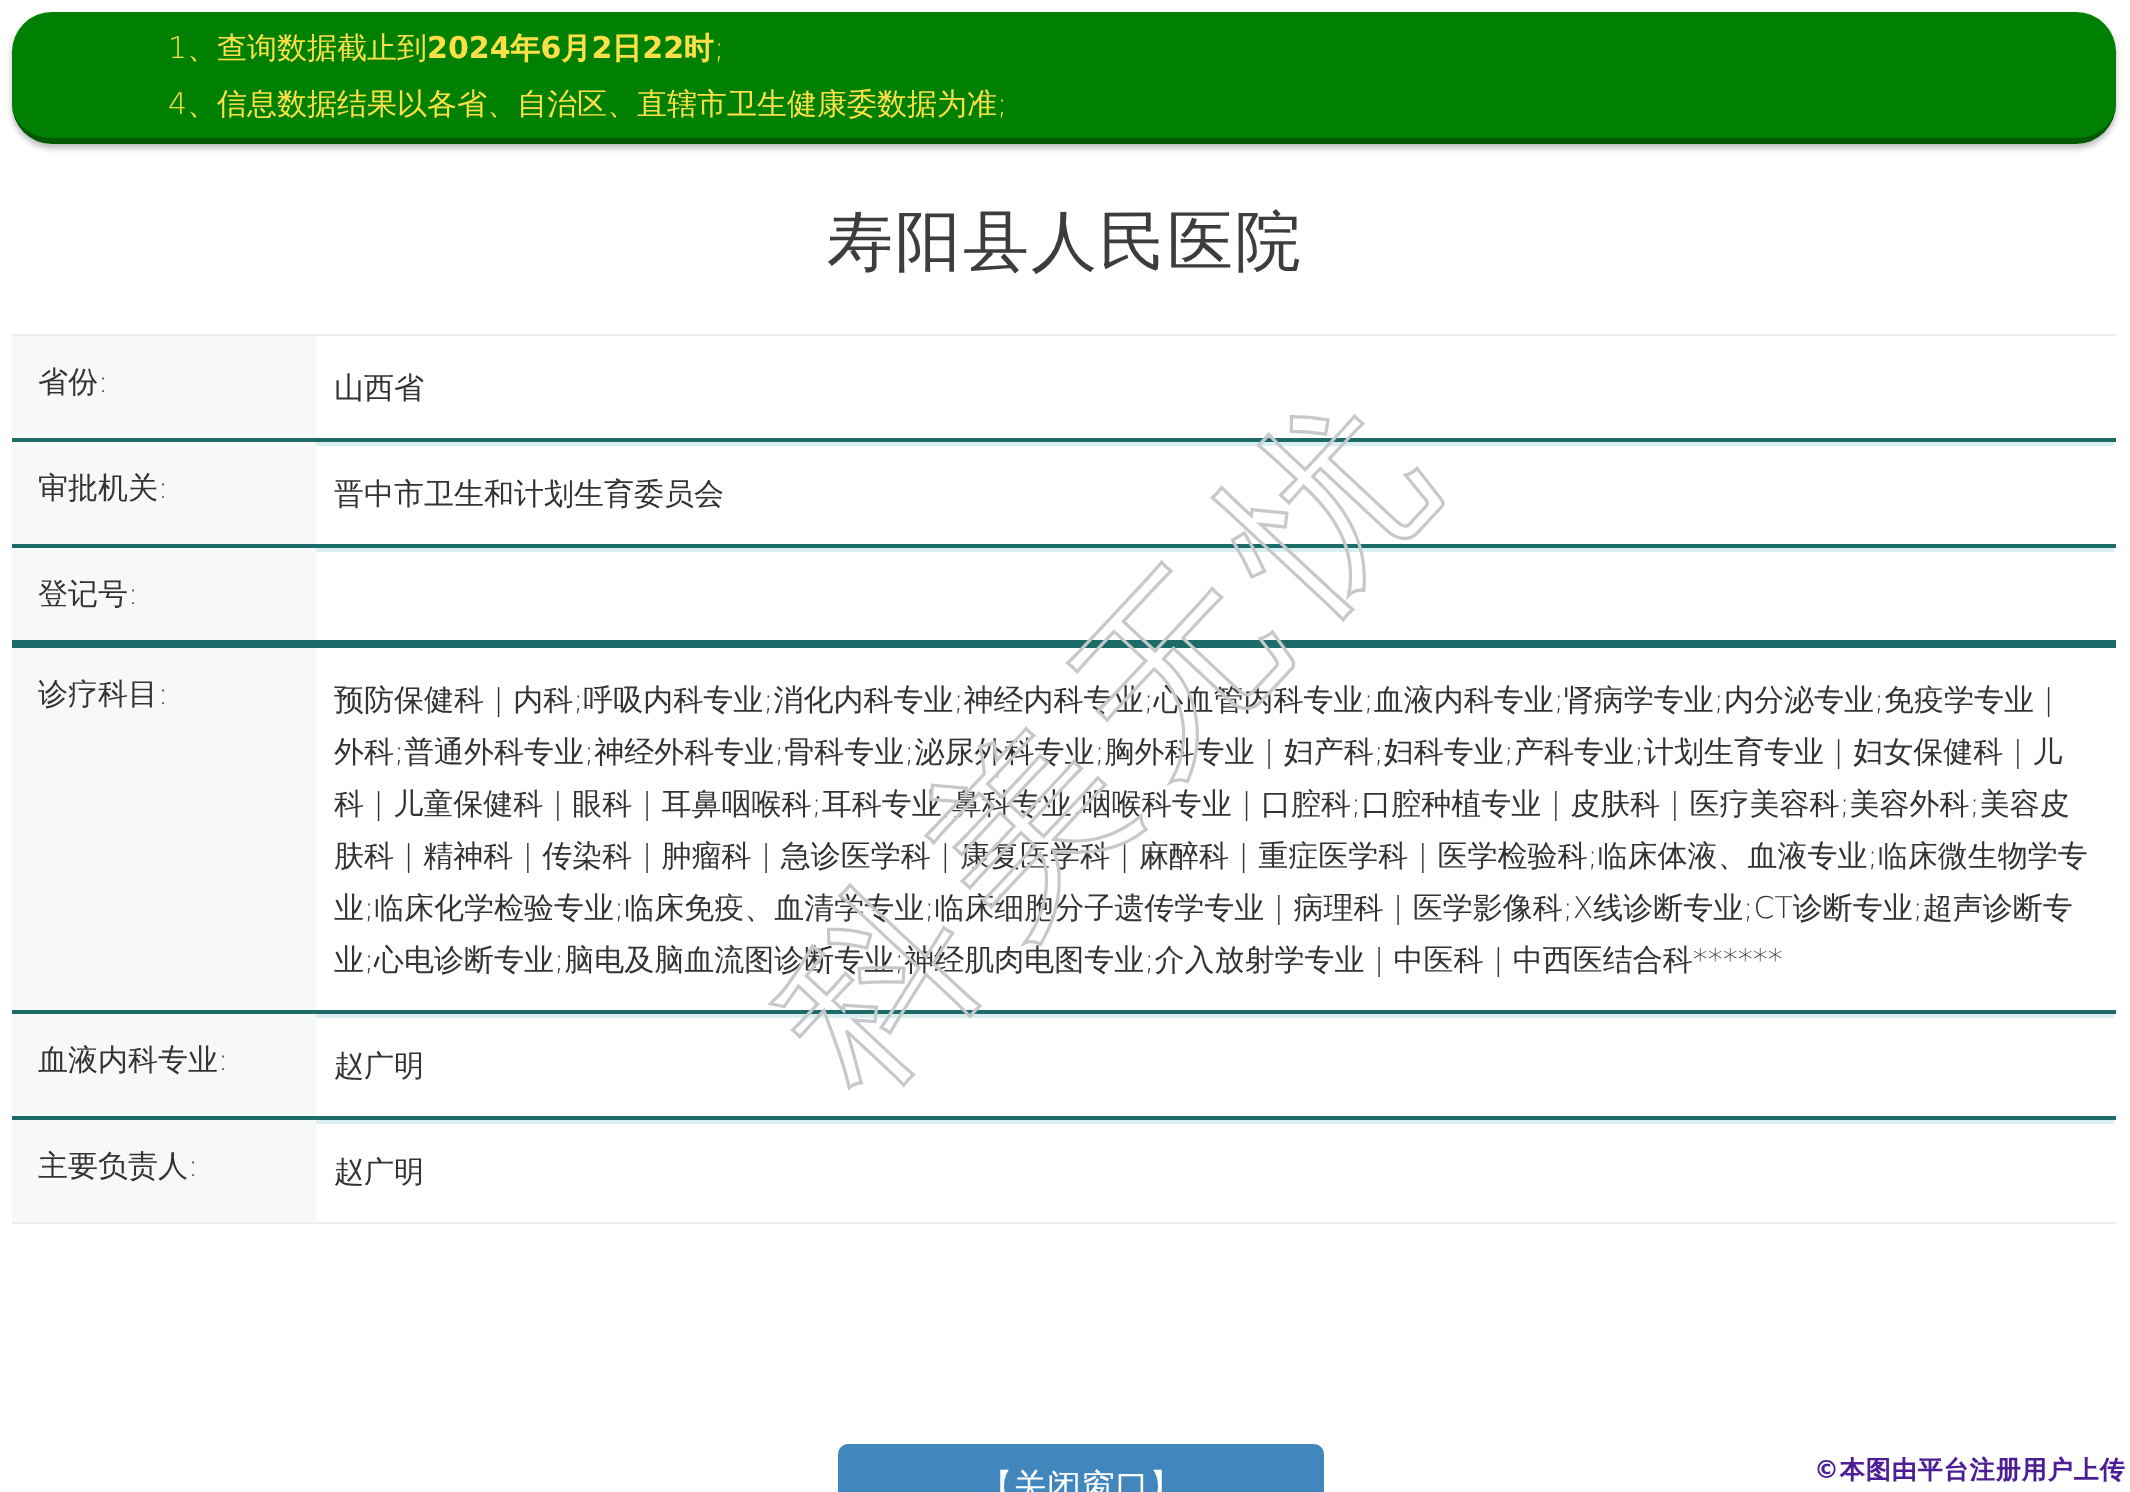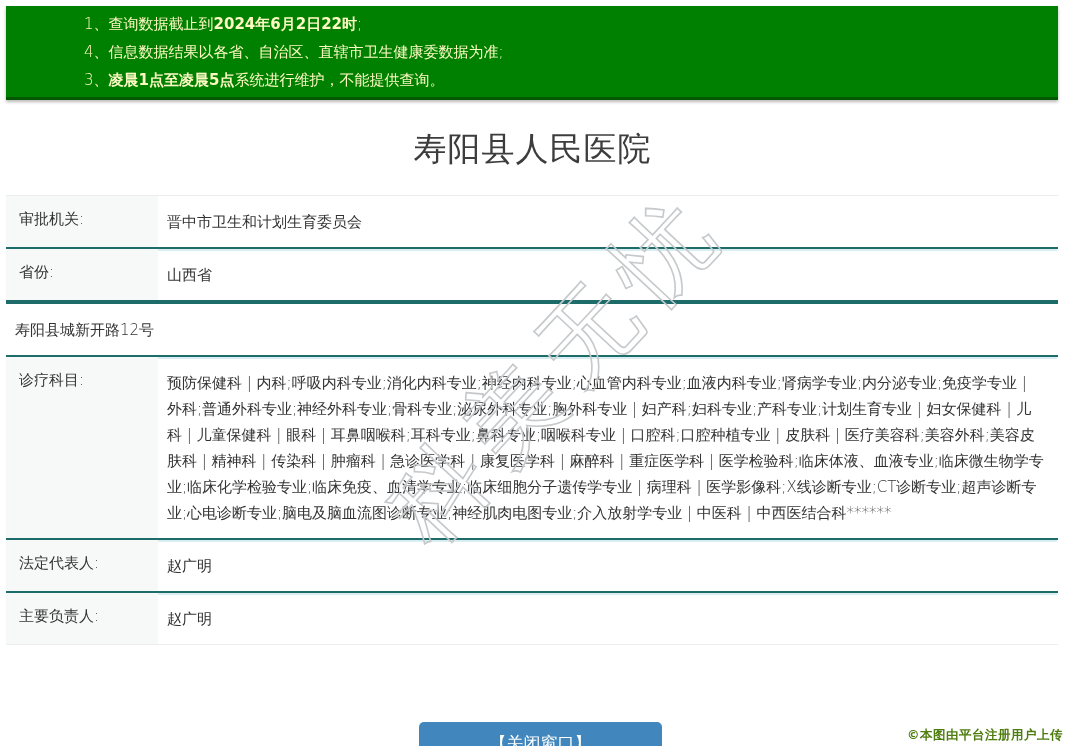--- a/index.html
+++ b/index.html
@@ -9,25 +9,26 @@
     background: #ffffff;
     font-family: "DejaVu Sans", "Liberation Sans", sans-serif;
     position: relative;
   }
   
   .notice-banner {
     margin: 6px 7px 0 6px;
     background: #008000;
     border-bottom: 3px solid #025902;
     box-shadow: 0 2px 3px rgba(0,0,0,.28);
-    color: #fef9c3;
+    color: #fde047;
     padding: 4px 20px 3px 78px;
     font-size: 15px;
     line-height: 28px;
     font-weight: 300;
+    border-radius: 20px;
   }
   .notice-line b { font-weight: 700; }
   
   .hospital-title {
     margin: 27px 0 23px 0;
     text-align: center;
     font-size: 33px;
     font-weight: 300;
     color: #3d3d3d;
     letter-spacing: 1px;
@@ -89,59 +90,58 @@
     width: 530px; height: 530px;
     pointer-events: none;
     z-index: 2;
   }
   
   .image-credit {
     position: absolute;
     right: 2px; bottom: 2px;
     font-size: 12.5px;
     font-weight: 700;
-    color: #4d7c0f;
+    color: #4c1d95;
     letter-spacing: 0.5px;
     z-index: 4;
     text-shadow:
       -1px 0 #ffffff, 1px 0 #ffffff, 0 -1px #ffffff, 0 1px #ffffff,
       -1px -1px #ffffff, 1px 1px #ffffff, -1px 1px #ffffff, 1px -1px #ffffff;
   }
 </style>
 </head>
 <body>
 
 <div class="notice-banner">
   <div class="notice-line"><span>1、查询数据截止到</span><b>2024年6月2日22时</b><span>;</span></div>
     <div class="notice-line"><span>4、信息数据结果以各省、自治区、直辖市卫生健康委数据为准;</span><b></b><span></span></div>
-    <div class="notice-line"><span>3、</span><b>凌晨1点至凌晨5点</b><span>系统进行维护，不能提供查询。</span></div>
 </div>
 
 <div class="hospital-title">寿阳县人民医院</div>
 
 <div class="info-table">
   <div class="info-row">
+    <div class="info-label">省份:</div>
+    <div class="info-value">山西省</div>
+  </div>
+    <div class="info-row">
     <div class="info-label">审批机关:</div>
     <div class="info-value">晋中市卫生和计划生育委员会</div>
   </div>
     <div class="info-row">
-    <div class="info-label">省份:</div>
-    <div class="info-value">山西省</div>
+    <div class="info-label">登记号:</div>
   </div>
     <div class="info-row">
-  </div>
-    <div class="info-row">
-    <div class="info-value">寿阳县城新开路12号</div>
   </div>
     <div class="info-row">
     <div class="info-label">诊疗科目:</div>
     <div class="info-value">预防保健科 | 内科;呼吸内科专业;消化内科专业;神经内科专业;心血管内科专业;血液内科专业;肾病学专业;内分泌专业;免疫学专业 | 外科;普通外科专业;神经外科专业;骨科专业;泌尿外科专业;胸外科专业 | 妇产科;妇科专业;产科专业;计划生育专业 | 妇女保健科 | 儿科 | 儿童保健科 | 眼科 | 耳鼻咽喉科;耳科专业;鼻科专业;咽喉科专业 | 口腔科;口腔种植专业 | 皮肤科 | 医疗美容科;美容外科;美容皮肤科 | 精神科 | 传染科 | 肿瘤科 | 急诊医学科 | 康复医学科 | 麻醉科 | 重症医学科 | 医学检验科;临床体液、血液专业;临床微生物学专业;临床化学检验专业;临床免疫、血清学专业;临床细胞分子遗传学专业 | 病理科 | 医学影像科;X线诊断专业;CT诊断专业;超声诊断专业;心电诊断专业;脑电及脑血流图诊断专业;神经肌肉电图专业;介入放射学专业 | 中医科 | 中西医结合科******</div>
   </div>
     <div class="info-row">
-    <div class="info-label">法定代表人:</div>
+    <div class="info-label">血液内科专业:</div>
     <div class="info-value">赵广明</div>
   </div>
     <div class="info-row">
     <div class="info-label">主要负责人:</div>
     <div class="info-value">赵广明</div>
   </div>
 </div>
 
 <svg class="diagonal-watermark" viewBox="0 0 530 530" aria-hidden="true">
   <text x="265" y="298" transform="rotate(-47 265 265)" text-anchor="middle" font-size="95" letter-spacing="14" font-weight="300" fill="none" stroke="#c6c9cb" stroke-width="1.6">科美无忧</text>

